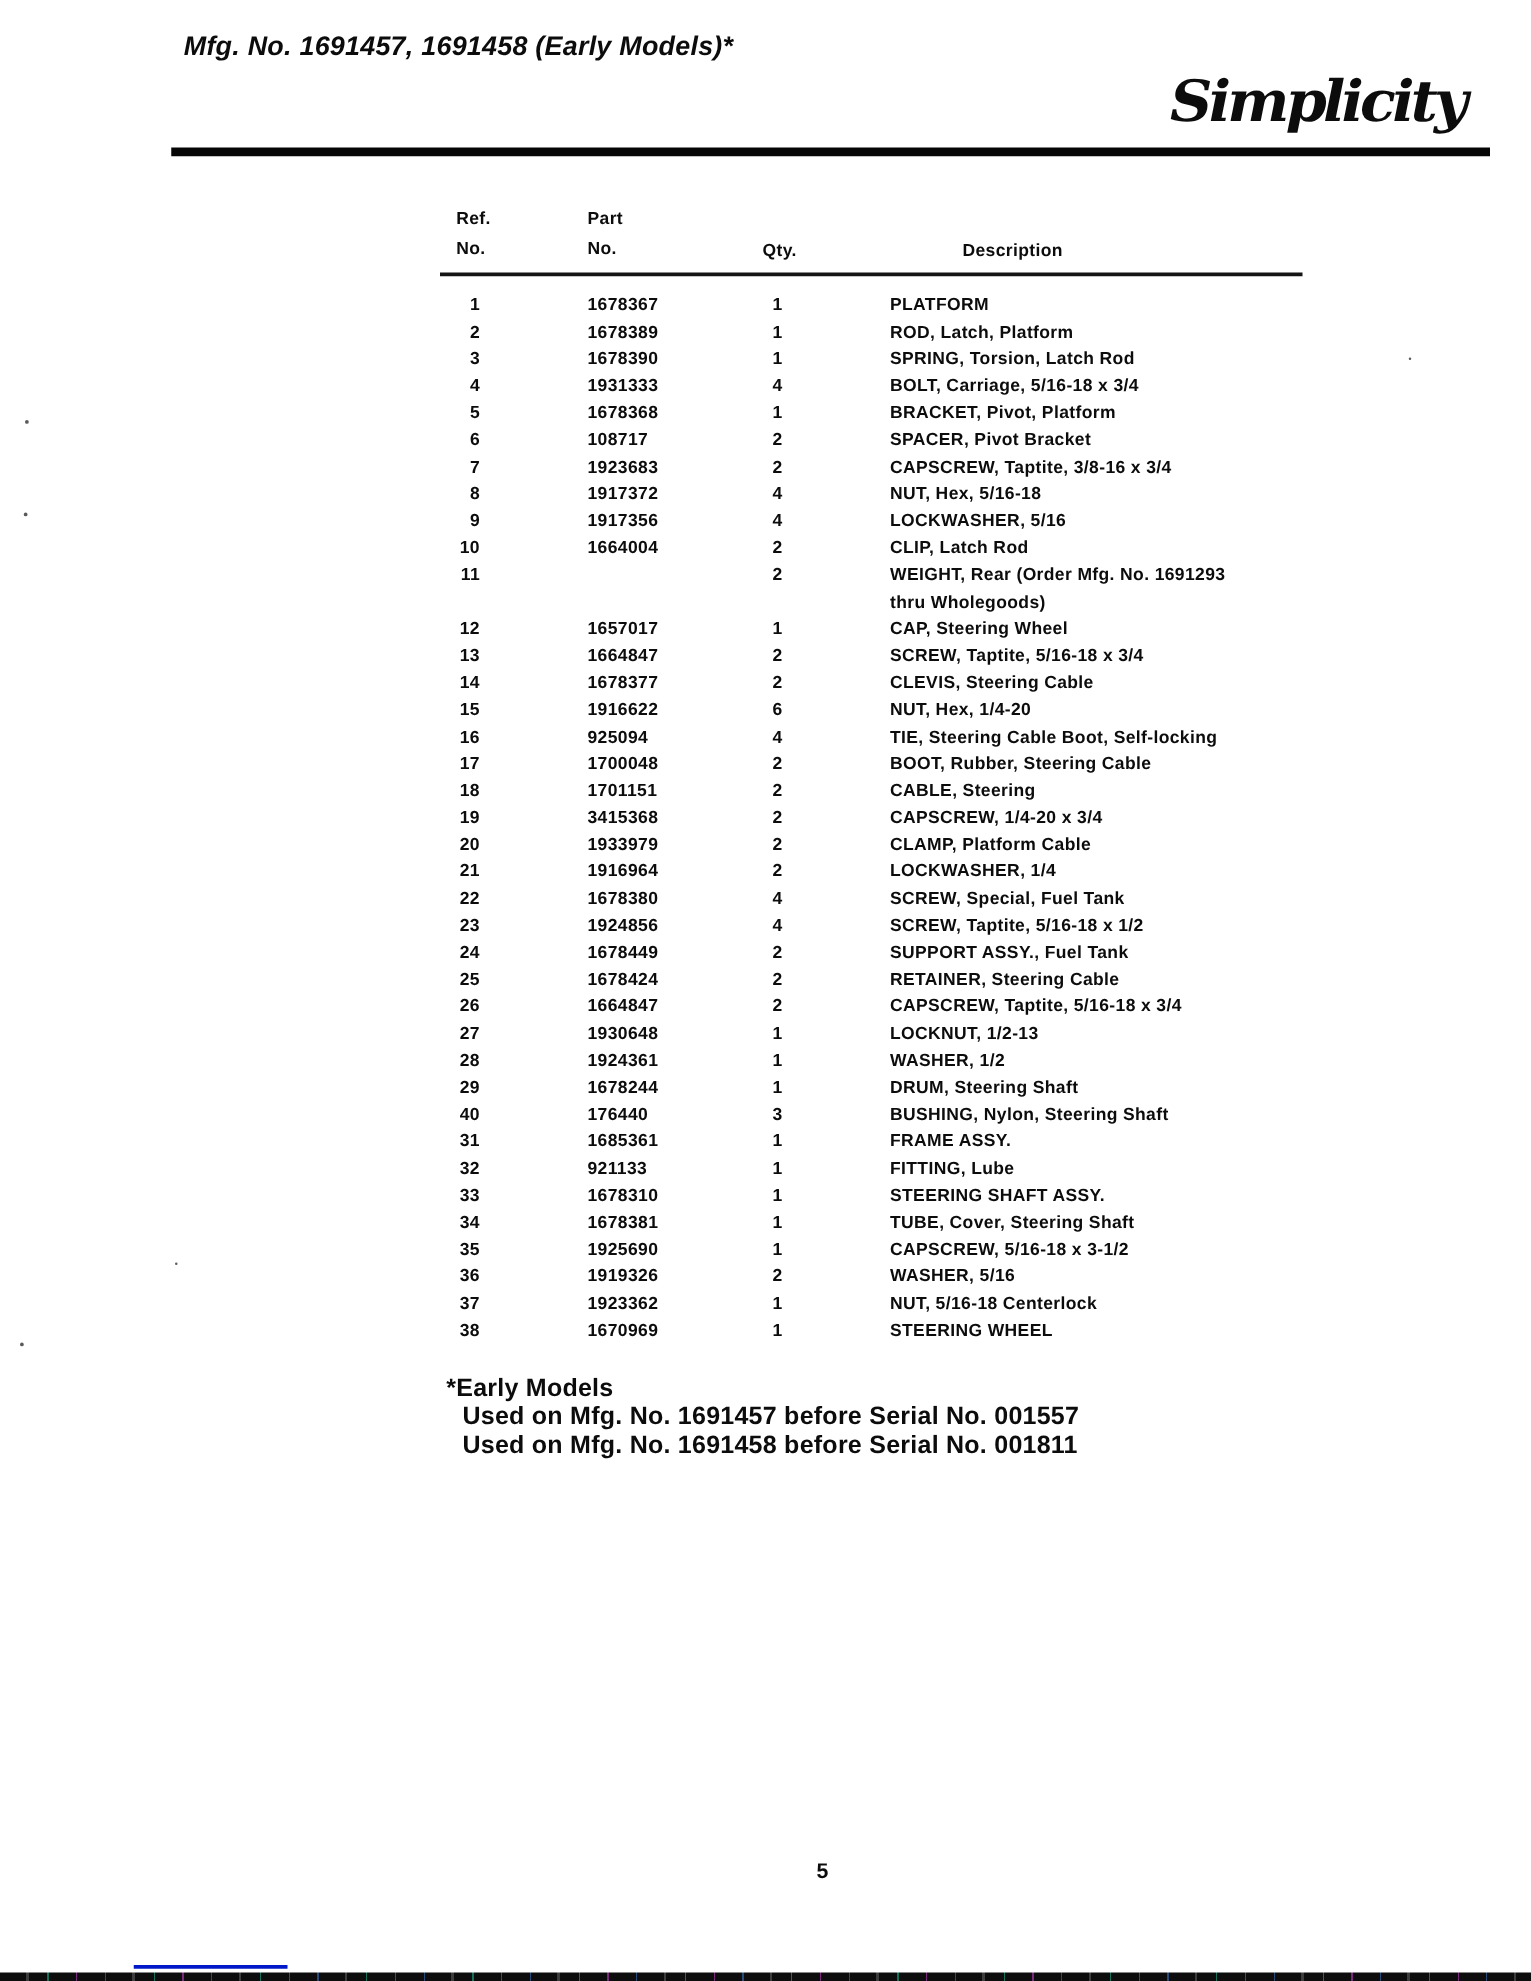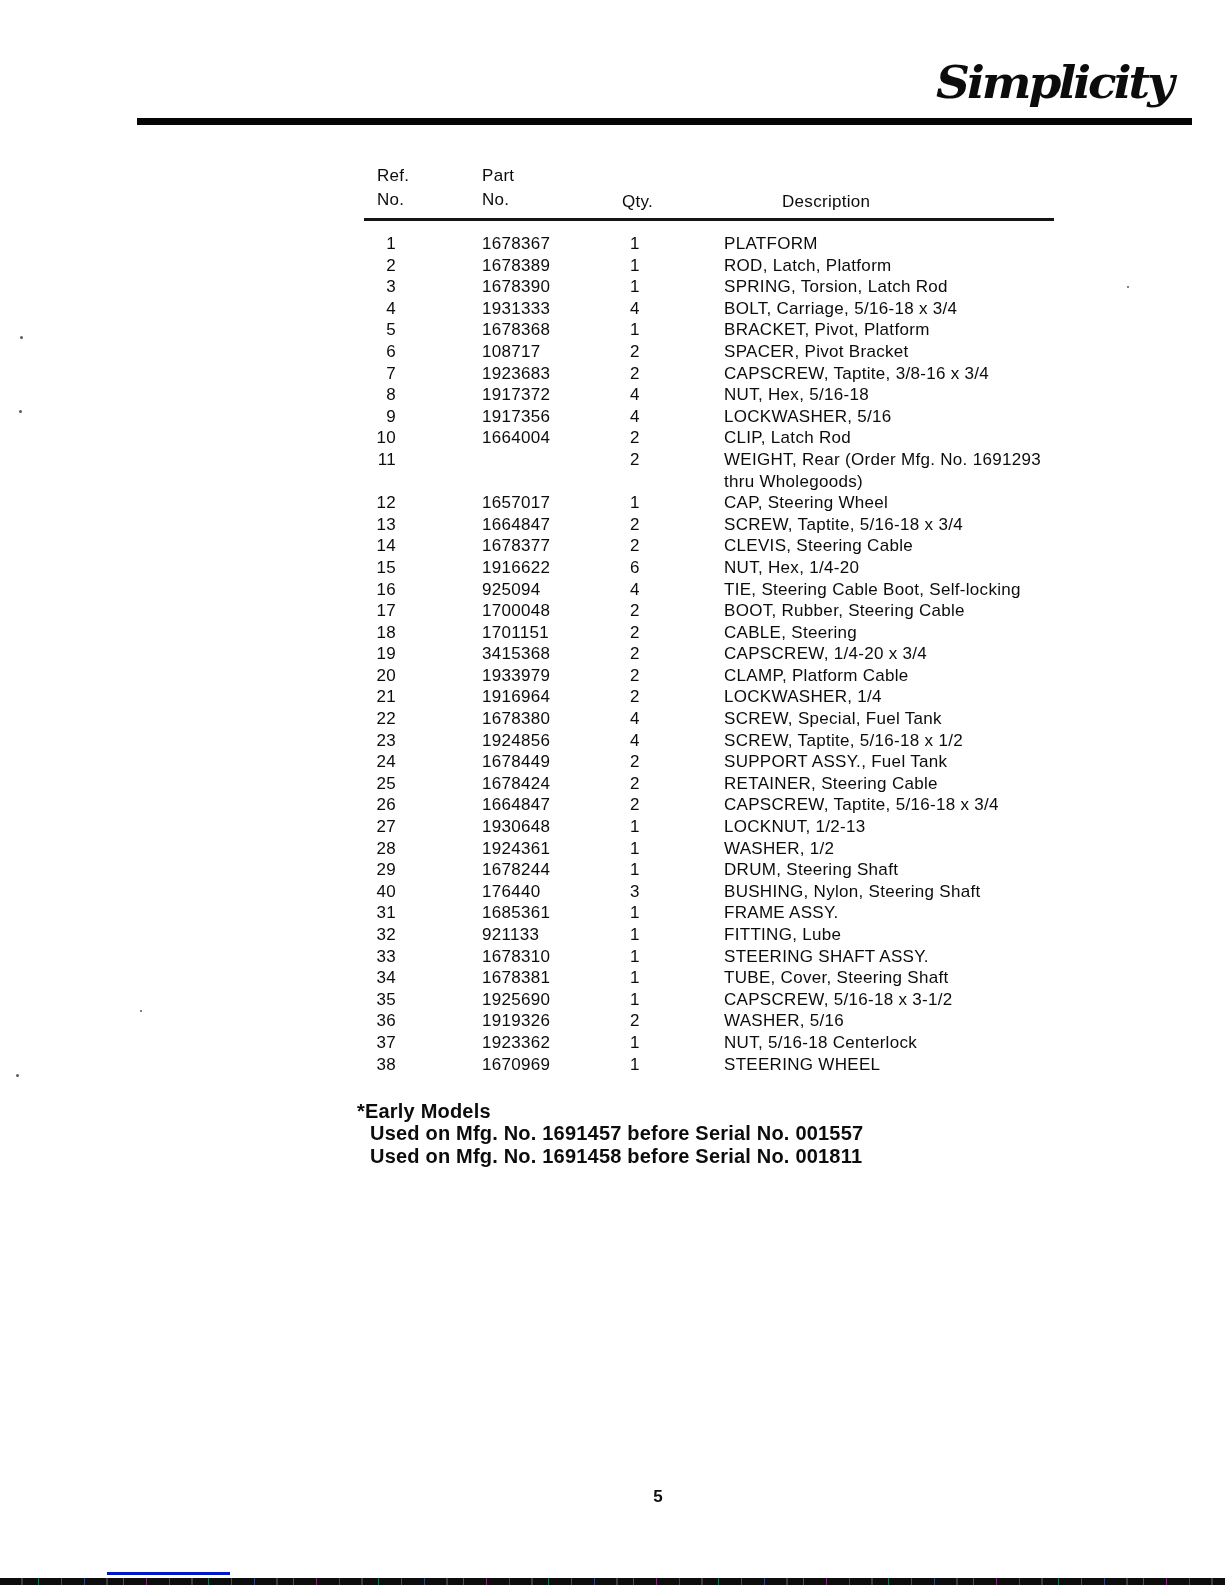--- a/index.html
+++ b/index.html
@@ -30,22 +30,22 @@
     white-space: nowrap;
   }
 
   .top-rule {
     position: absolute; left: 137px; top: 118px;
     width: 1055px; height: 7px; background: #060606;
   }
 
   
   .parts-table {
-    position: absolute; left: 364px; top: 166px; width: 692px;
-    font-size: 17px; font-weight: normal; letter-spacing: 0.3px;
+    position: absolute; left: 352px; top: 166px; width: 692px;
+    font-size: 14px; font-weight: bold; letter-spacing: 0.3px;
   }
   .thead { position: relative; height: 53px; }
   .thead span { position: absolute; white-space: nowrap; }
   .h-ref1  { left: 13px;  top: 0; }
   .h-part1 { left: 118px; top: 0; }
   .h-ref2  { left: 13px;  top: 24px; }
   .h-part2 { left: 118px; top: 24px; }
   .h-qty   { left: 258px; top: 26px; }
   .h-desc  { left: 418px; top: 26px; }
   .head-rule {
@@ -99,20 +99,21 @@
   .speck.s1 { left: 20px;   top: 336px;  width: 3px; height: 3px; }
   .speck.s2 { left: 19px;   top: 410px;  width: 3px; height: 3px; }
   .speck.s3 { left: 140px;  top: 1010px; width: 2px; height: 2px; }
   .speck.s4 { left: 16px;   top: 1074px; width: 3px; height: 3px; }
   .speck.s5 { left: 1127px; top: 286px;  width: 2px; height: 2px; }
 </style>
 </head>
 <body>
 
 <div class="doc-header">
+  <div>Mfg. No. 1691457, 1691458 (Early Models)*</div>
 </div>
 
 <div class="brand">Simplicity</div>
 
 <div class="top-rule"></div>
 
 <div class="parts-table">
   <div class="thead">
     <span class="h-ref1">Ref.</span>
     <span class="h-part1">Part</span>

